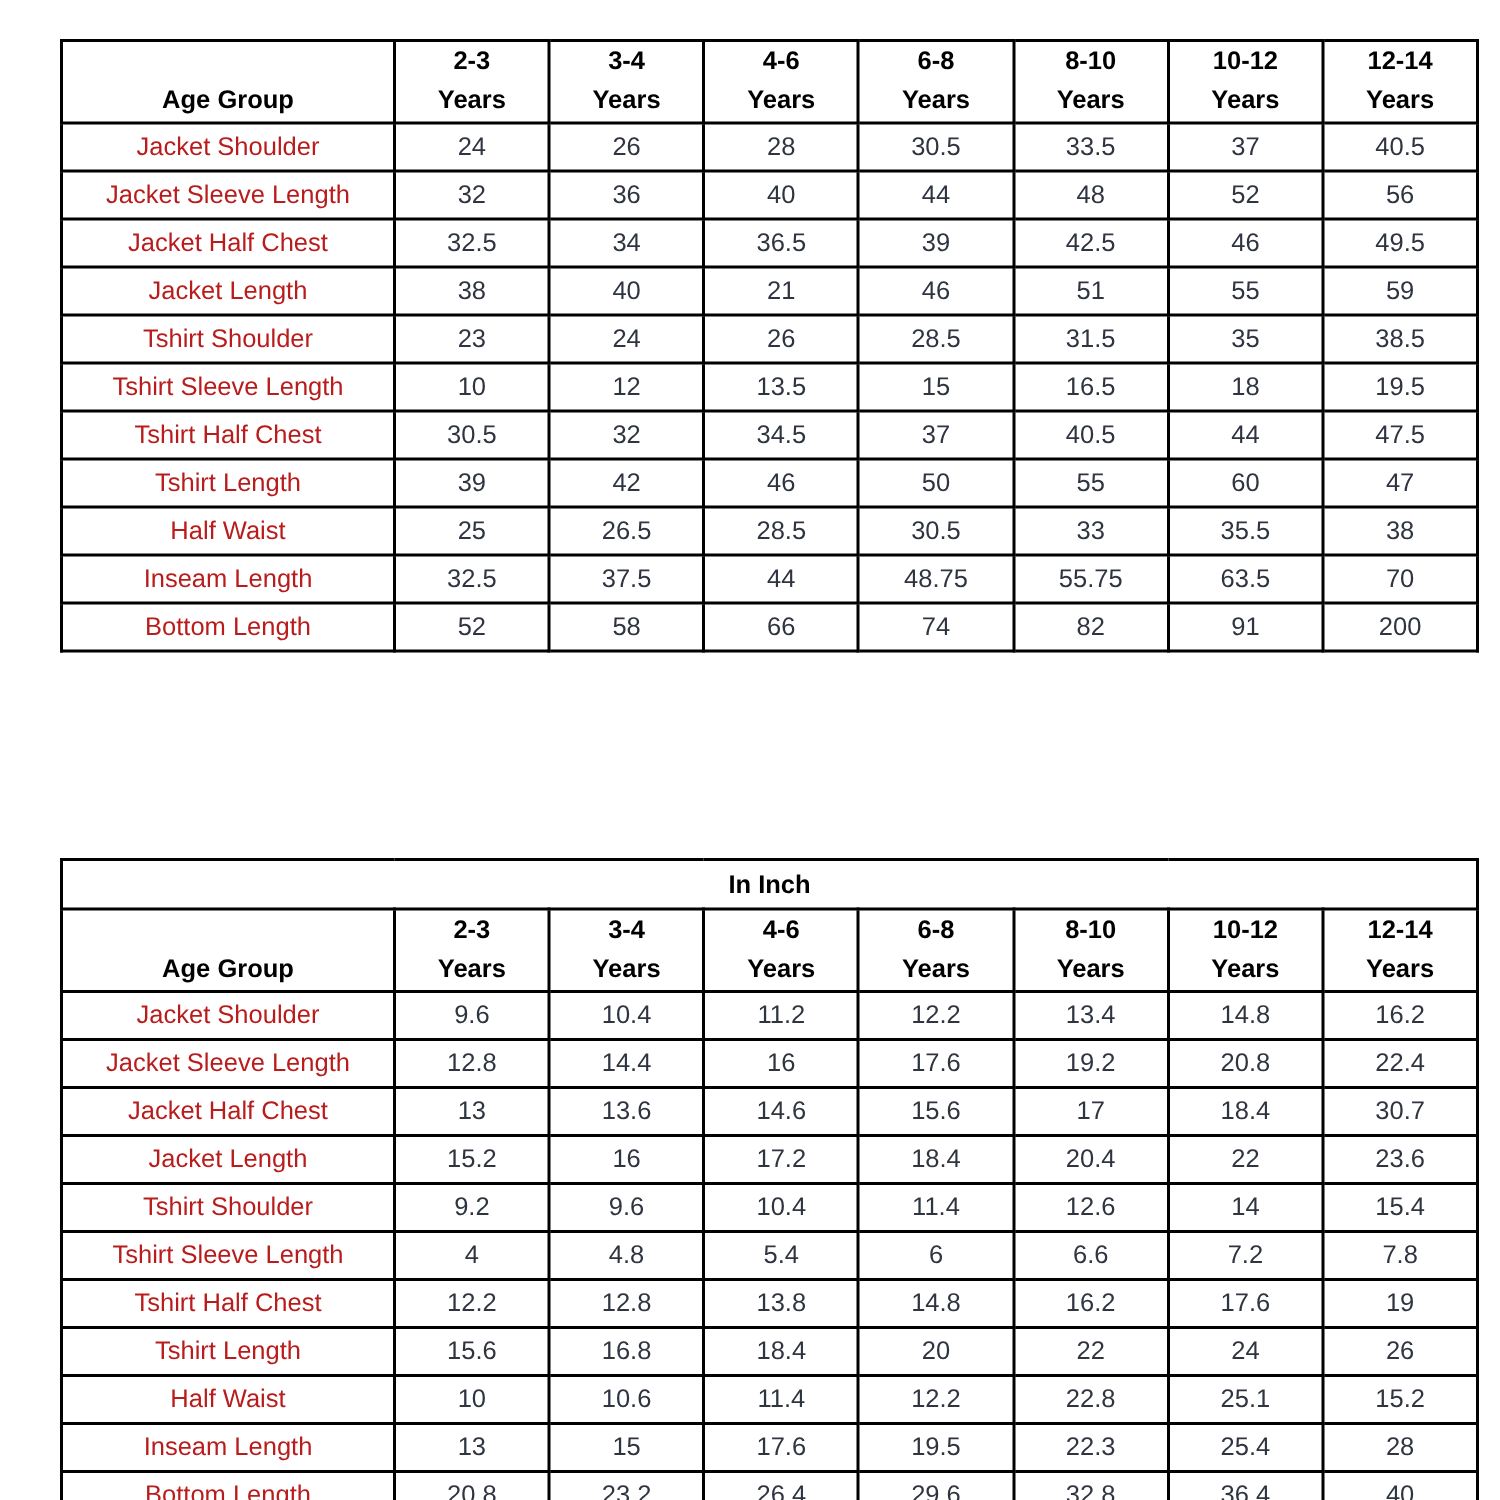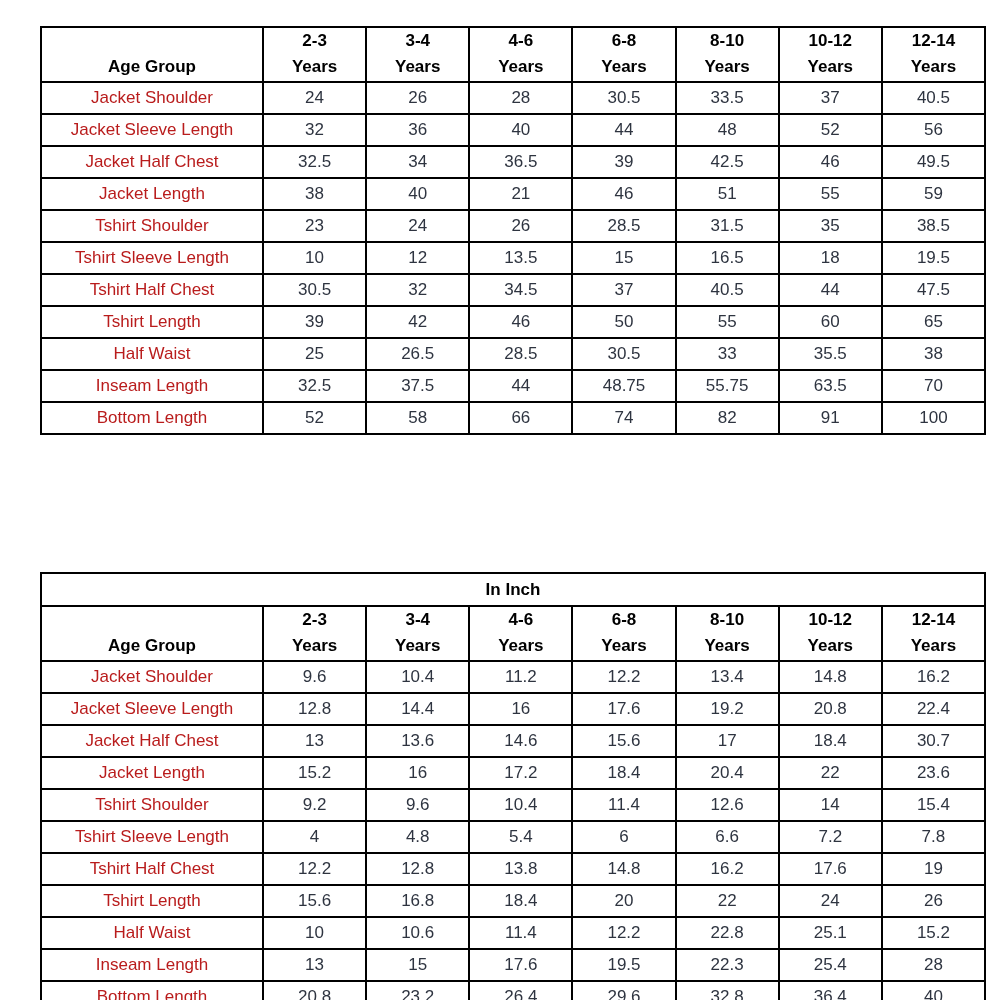--- a/index.html
+++ b/index.html
@@ -184,21 +184,21 @@
           <td class="value-cell">47.5</td>
         </tr>
         <tr>
           <th class="row-label">Tshirt Length</th>
           <td class="value-cell">39</td>
           <td class="value-cell">42</td>
           <td class="value-cell">46</td>
           <td class="value-cell">50</td>
           <td class="value-cell">55</td>
           <td class="value-cell">60</td>
-          <td class="value-cell">65</td>
+          <td class="value-cell">47</td>
         </tr>
         <tr>
           <th class="row-label">Half Waist</th>
           <td class="value-cell">25</td>
           <td class="value-cell">26.5</td>
           <td class="value-cell">28.5</td>
           <td class="value-cell">30.5</td>
           <td class="value-cell">33</td>
           <td class="value-cell">35.5</td>
           <td class="value-cell">38</td>
@@ -214,21 +214,21 @@
           <td class="value-cell">70</td>
         </tr>
         <tr>
           <th class="row-label">Bottom Length</th>
           <td class="value-cell">52</td>
           <td class="value-cell">58</td>
           <td class="value-cell">66</td>
           <td class="value-cell">74</td>
           <td class="value-cell">82</td>
           <td class="value-cell">91</td>
-          <td class="value-cell">100</td>
+          <td class="value-cell">200</td>
         </tr>
       </tbody>
   </table>
 
   <table class="size-table" id="table-inch">
     <colgroup>
       <col class="col-label">
       <col>
         <col>
         <col>

